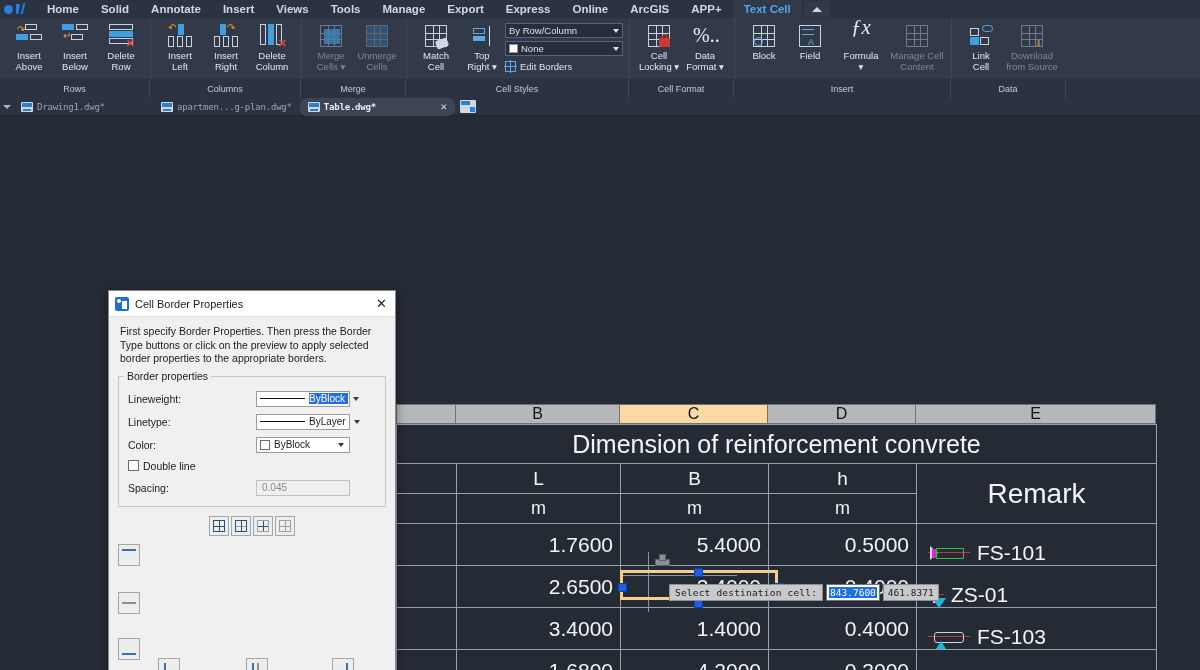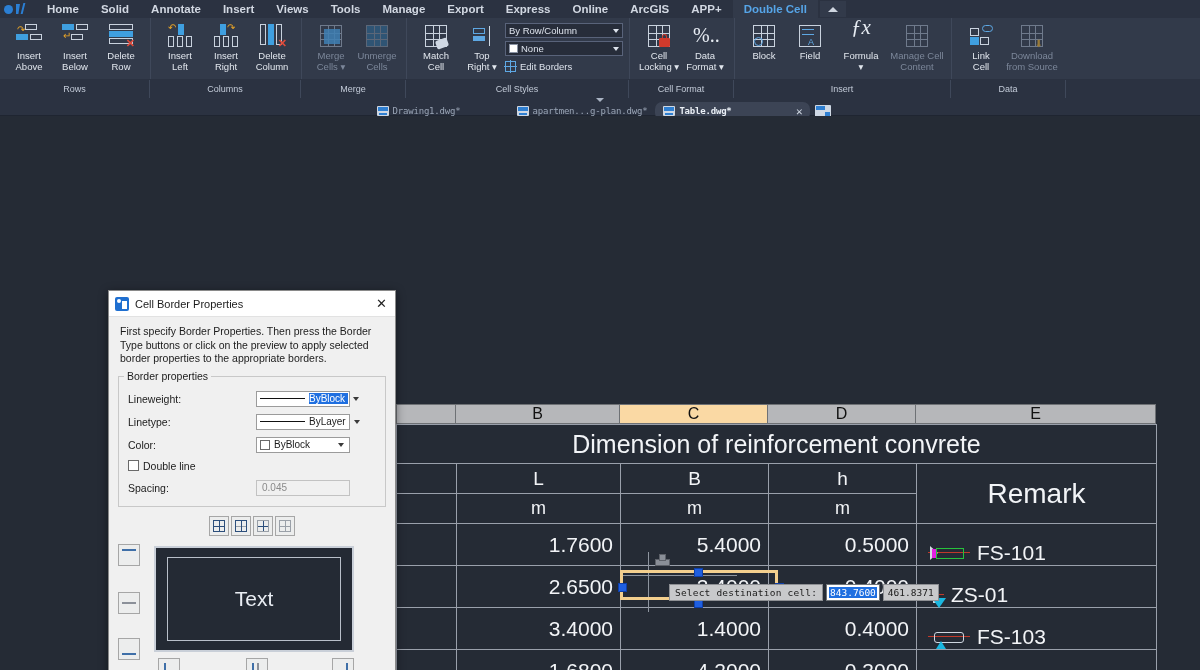--- a/index.html
+++ b/index.html
@@ -84,21 +84,21 @@
   .dd .cv{flex:1;overflow:hidden;white-space:nowrap;}
   .dd .arw{width:0;height:0;border-left:3.5px solid transparent;border-right:3.5px solid transparent;border-top:4px solid #dde3ec;}
   .swatch{width:9px;height:9px;background:#fff;border:1px solid #8a93a4;margin-right:3px;}
   .edge-btn{display:flex;align-items:center;gap:4px;color:#dde3ec;font-size:9.5px;height:14px;}
   .edge-ico{width:11px;height:11px;border:1px solid #5ea8e4;position:relative;}
   .edge-ico::before{content:"";position:absolute;left:-2px;right:-2px;top:4px;border-top:1px solid #5ea8e4;}
   .edge-ico::after{content:"";position:absolute;top:-2px;bottom:-2px;left:4px;border-left:1px solid #5ea8e4;}
 
   
   #filetabs{
-    height:18px;background:#2b3241;display:flex;align-items:center;border-bottom:1px solid #1f2531;flex-direction:column;
+    height:18px;background:#2b3241;display:flex;align-items:center;border-bottom:1px solid #1f2531;
   }
   .ft-caret{width:13px;display:flex;align-items:center;justify-content:center;}
   .ft-caret i{width:0;height:0;border-left:4px solid transparent;border-right:4px solid transparent;border-top:4px solid #aab4c4;}
   .ftab{
     height:18px;display:flex;align-items:center;gap:4px;padding:0 8px;min-width:140px;
     font-family:"DejaVu Sans Mono", monospace; font-size:9px; color:#9aa5b6; letter-spacing:-0.2px;
     white-space:nowrap;
   }
   .ftab.active{ background:#3c4455; color:#e9eef5; font-weight:bold; }
   .ftab .dicon{
@@ -282,21 +282,21 @@
       <div class="rtab">Annotate</div>
       <div class="rtab">Insert</div>
       <div class="rtab">Views</div>
       <div class="rtab">Tools</div>
       <div class="rtab">Manage</div>
       <div class="rtab">Export</div>
       <div class="rtab">Express</div>
       <div class="rtab">Online</div>
       <div class="rtab">ArcGIS</div>
       <div class="rtab">APP+</div>
-      <div class="rtab active">Double Cell</div>
+      <div class="rtab active">Text Cell</div>
     </div>
   <div class="rtab-arrow">
       <i></i>
     </div>
 </div>
 
 <div id="ribbon-body">
 
   <div class="panel">
     <div class="btn">
@@ -731,23 +731,20 @@
       <span class="sbtn" style="left:0px;top:2px;">
           <span class="mk top"></span>
         </span>
       <span class="sbtn" style="left:0px;top:50px;">
           <span class="mk mid"></span>
         </span>
       <span class="sbtn" style="left:0px;top:96px;">
           <span class="mk bot"></span>
         </span>
 
-      <div id="preview-box">
-        <div id="preview-inner">Text</div>
-      </div>
 
       <span class="sbtn" style="left:40px;top:116px;">
           <span class="mk vl"></span>
         </span>
       <span class="sbtn" style="left:128px;top:116px;">
           <span class="mk vl"></span>
           <span class="mk vm"></span>
         </span>
       <span class="sbtn" style="left:214px;top:116px;">
           <span class="mk vr"></span>

